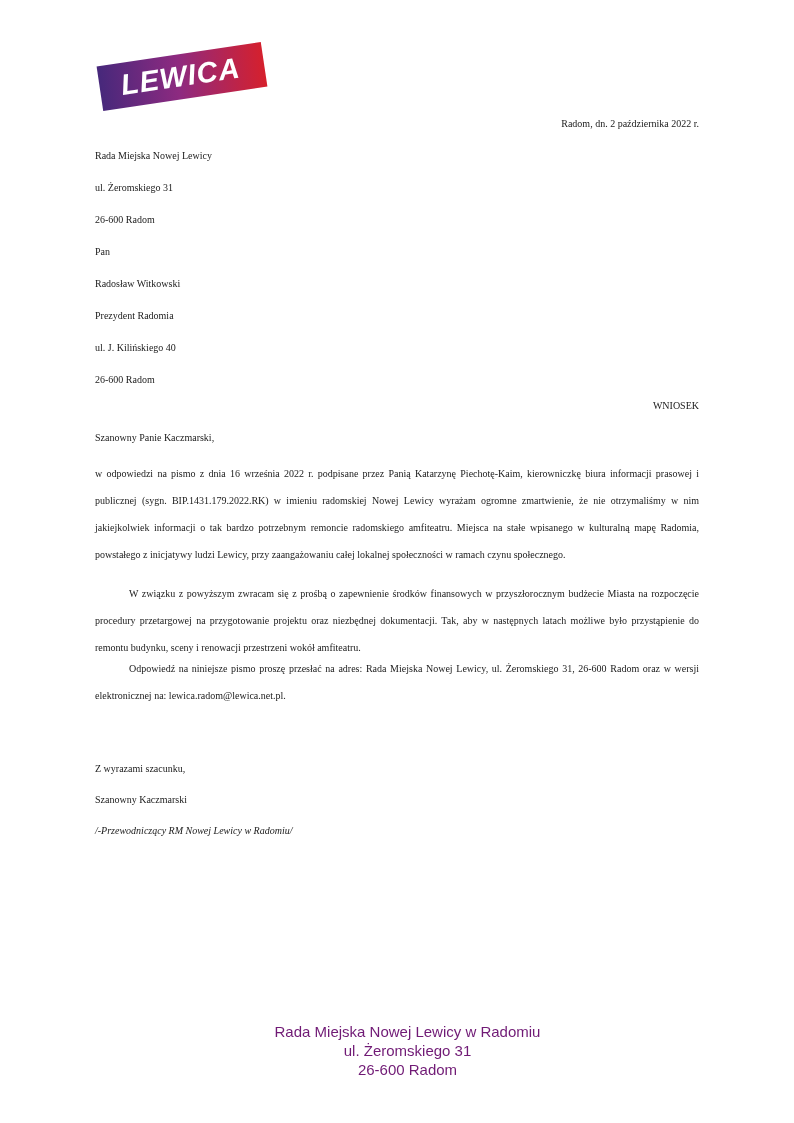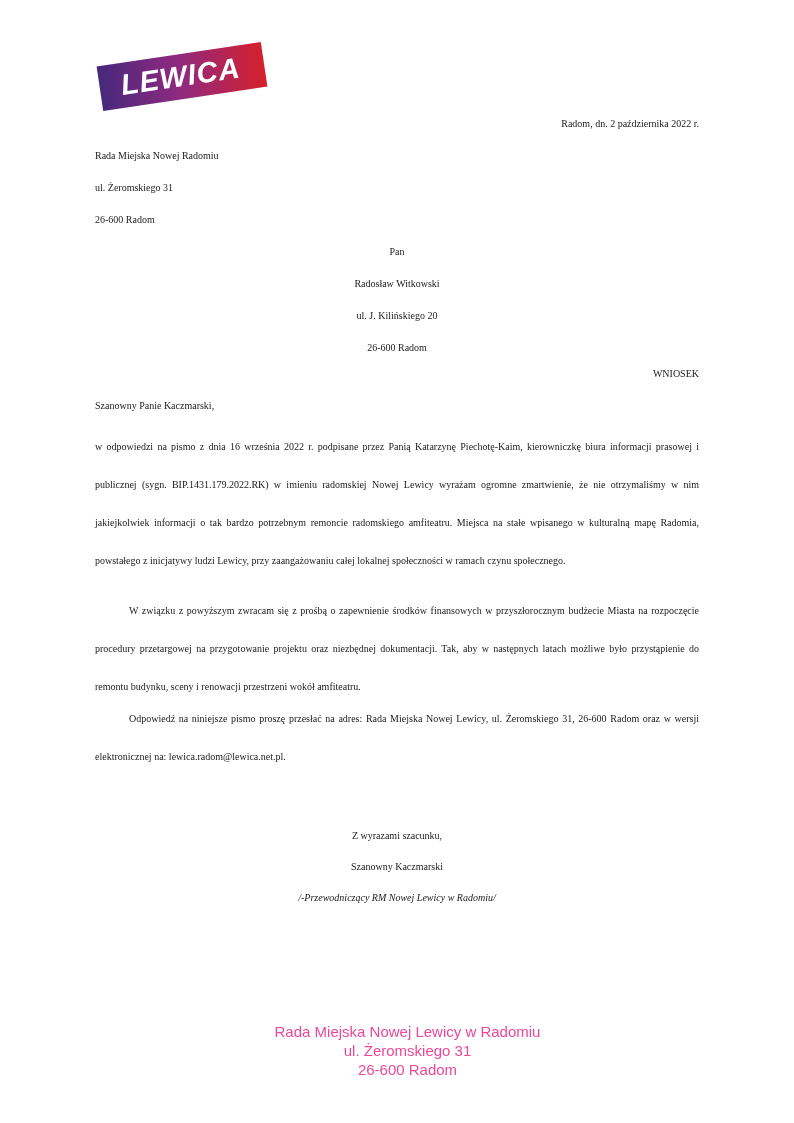--- a/index.html
+++ b/index.html
@@ -43,77 +43,78 @@
     line-height: 1;
     padding-right: 3px;
   }
   
   .date-line {
     margin-top: 108px;
     line-height: 32px;
     text-align: right;
   }
   .addr-block div { line-height: 32px; }
-  .addr-recipient { text-align: center; }
+  .addr-recipient { text-align: left; }
   .title-line {
     margin-top: -6px;
     line-height: 32px;
     text-align: right;
   }
   .salutation { line-height: 32px; }
   
   p.body-par {
     margin: 6px 0 0 0;
-    line-height: 38px;
+    line-height: 27px;
     text-align: justify;
   }
   p.body-par.p2 { margin-top: 12px; }
   p.body-par.p3 { margin-top: -6px; }
   p.body-par.indent { text-indent: 34px; }
   
-  .signature { margin-top: 44px; text-align: center; }
+  .signature { margin-top: 44px; text-align: left; }
   .signature div { line-height: 31px; }
   .sig-role { font-style: italic; }
   
   .footer {
     position: absolute;
     left: 0;
     right: 0;
     top: 1022px;
     text-align: center;
     font-family: "Liberation Sans", sans-serif;
     font-size: 15px;
     line-height: 19px;
-    color: #ec4899;
+    color: #701a75;
     margin-left: 21px;
   }
 </style>
 </head>
 <body>
 
 <div class="page">
 
   <div class="logo-banner">
     <span class="logo-text">LEWICA</span>
   </div>
 
   <div class="content">
 
     <div class="date-line">Radom, dn. 2 października 2022 r.</div>
 
     <div class="addr-block addr-sender">
-      <div>Rada Miejska Nowej Radomiu</div>
+      <div>Rada Miejska Nowej Lewicy</div>
       <div>ul. Żeromskiego 31</div>
       <div>26-600 Radom</div>
     </div>
 
     <div class="addr-block addr-recipient">
       <div>Pan</div>
       <div>Radosław Witkowski</div>
-      <div>ul. J. Kilińskiego 20</div>
+      <div>Prezydent Radomia</div>
+      <div>ul. J. Kilińskiego 40</div>
       <div>26-600 Radom</div>
     </div>
 
     <div class="title-line">WNIOSEK</div>
 
     <div class="salutation">Szanowny Panie Kaczmarski,</div>
 
     <p class="body-par p1">w odpowiedzi na pismo z dnia 16 września 2022 r. podpisane przez Panią Katarzynę Piechotę-Kaim, kierowniczkę biura informacji prasowej i publicznej (sygn. BIP.1431.179.2022.RK) w imieniu radomskiej Nowej Lewicy wyrażam ogromne zmartwienie, że nie otrzymaliśmy w nim jakiejkolwiek informacji o tak bardzo potrzebnym remoncie radomskiego amfiteatru. Miejsca na stałe wpisanego w kulturalną mapę Radomia, powstałego z inicjatywy ludzi Lewicy, przy zaangażowaniu całej lokalnej społeczności w ramach czynu społecznego.</p>
     <p class="body-par p2 indent">W związku z powyższym zwracam się z prośbą o zapewnienie środków finansowych w przyszłorocznym budżecie Miasta na rozpoczęcie procedury przetargowej na przygotowanie projektu oraz niezbędnej dokumentacji. Tak, aby w następnych latach możliwe było przystąpienie do remontu budynku, sceny i renowacji przestrzeni wokół amfiteatru.</p>
     <p class="body-par p3 indent">Odpowiedź na niniejsze pismo proszę przesłać na adres: Rada Miejska Nowej Lewicy, ul. Żeromskiego 31, 26-600 Radom oraz w wersji elektronicznej na: lewica.radom@lewica.net.pl.</p>

